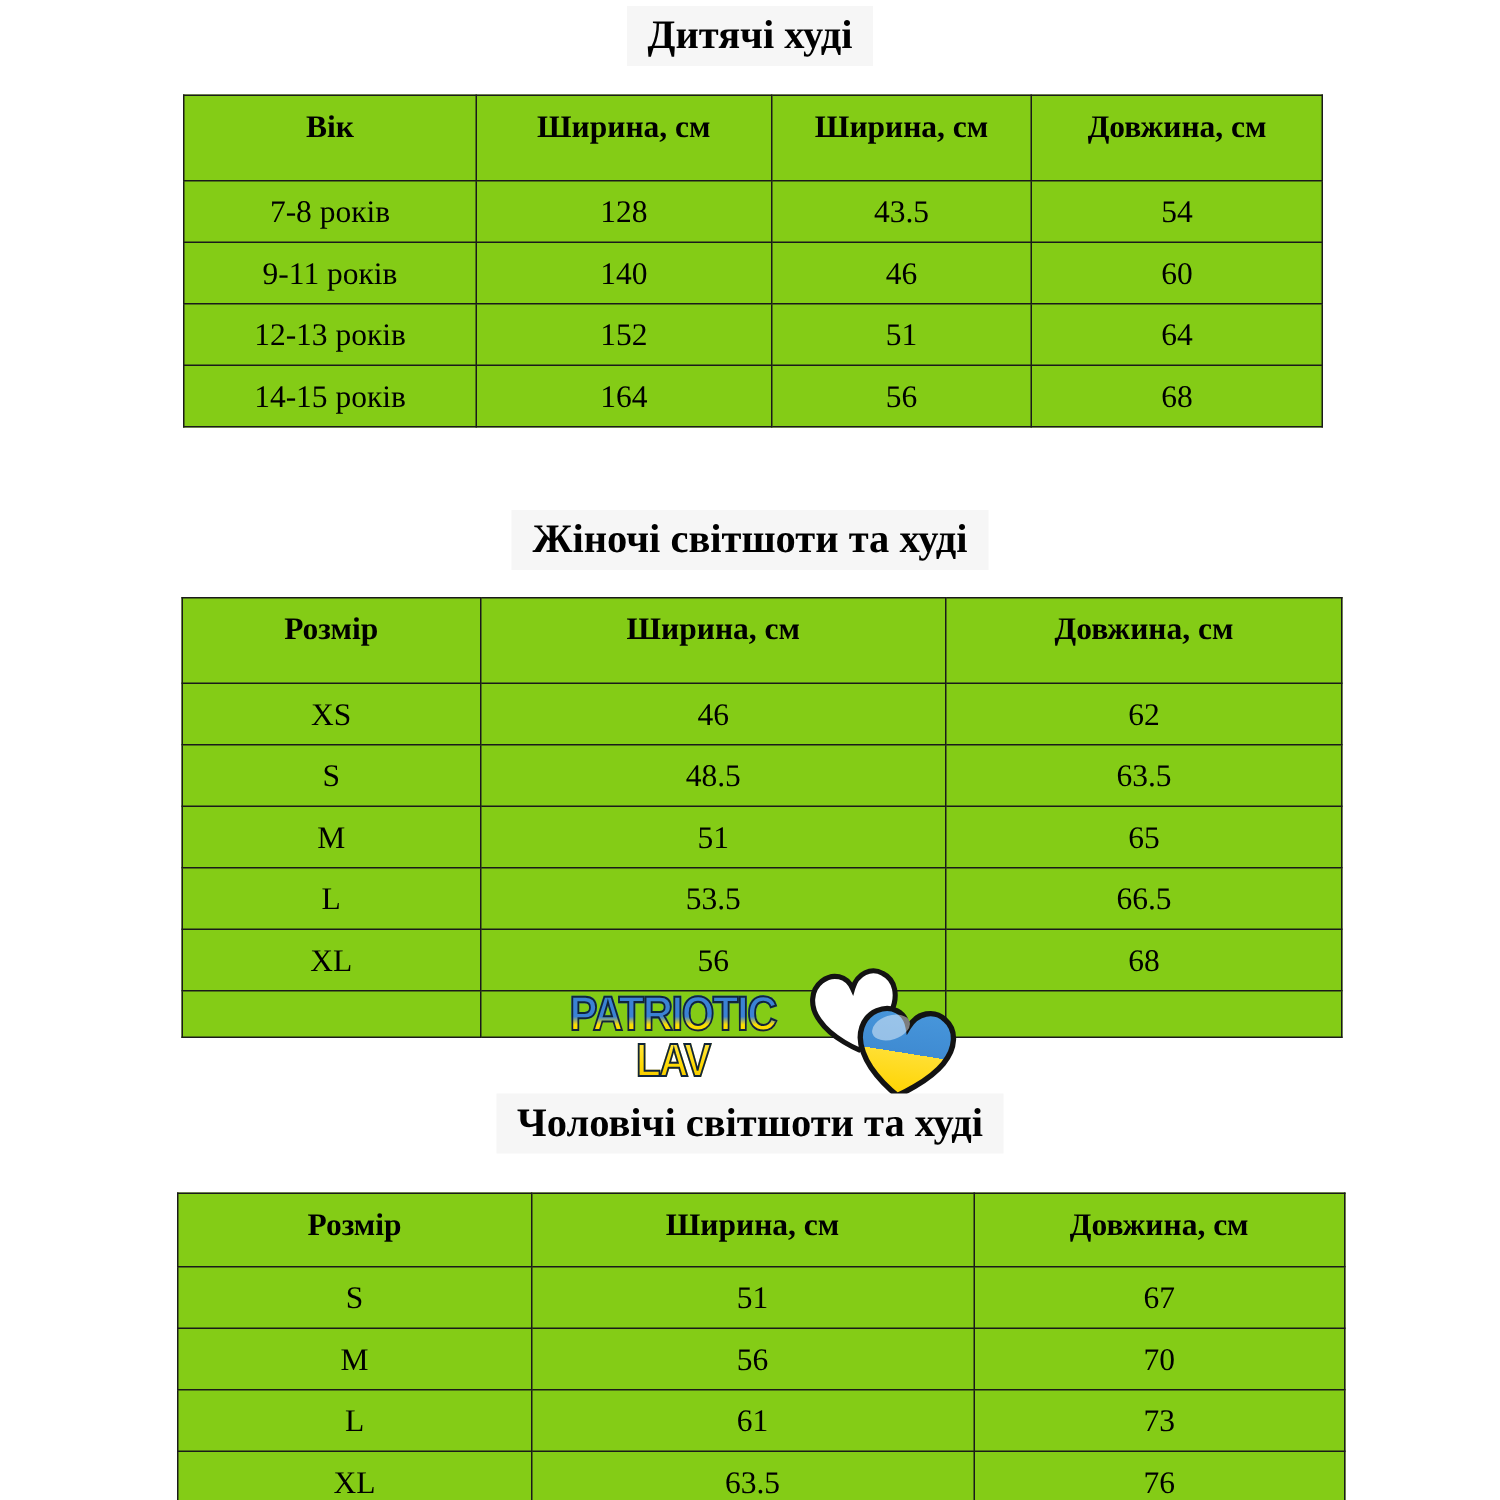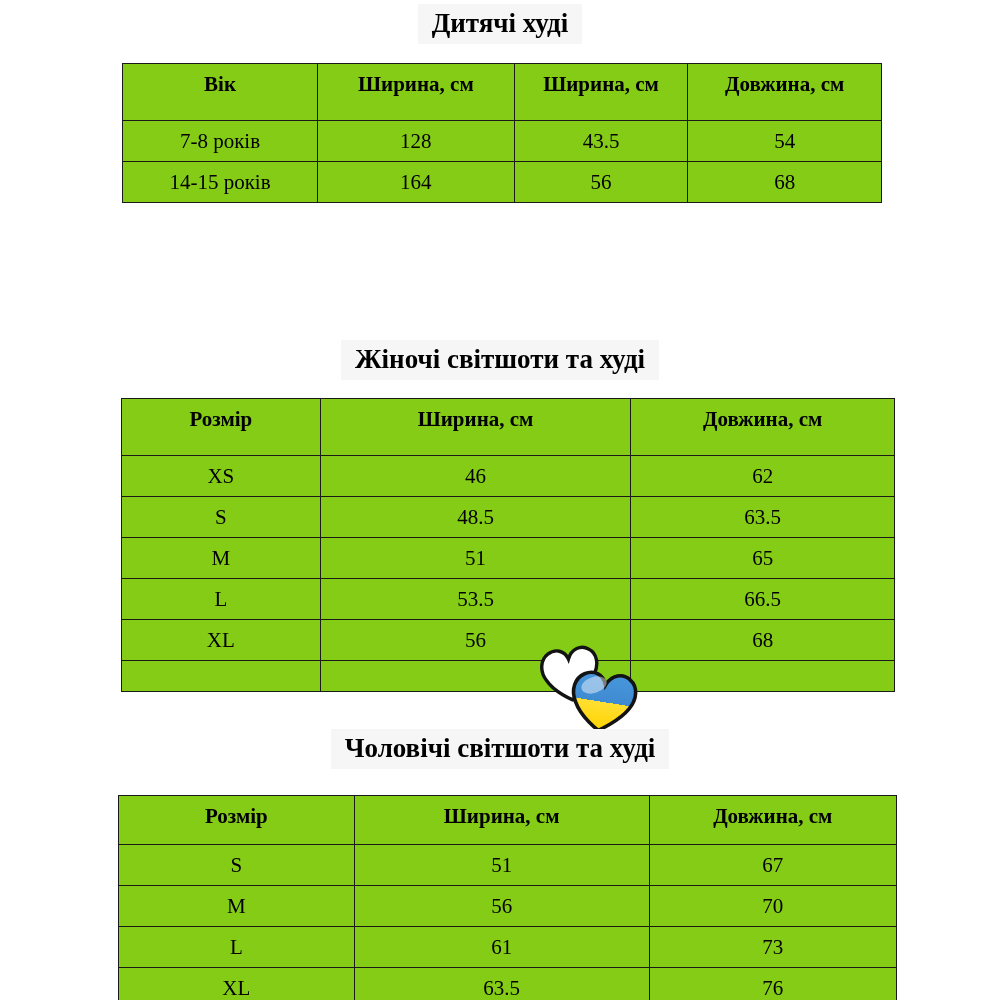--- a/index.html
+++ b/index.html
@@ -134,20 +134,32 @@
       </tr>
     </thead>
   <tbody>
       <tr>
         <td>7-8 років</td>
         <td>128</td>
         <td>43.5</td>
         <td>54</td>
       </tr>
       <tr>
+        <td>9-11 років</td>
+        <td>140</td>
+        <td>46</td>
+        <td>60</td>
+      </tr>
+      <tr>
+        <td>12-13 років</td>
+        <td>152</td>
+        <td>51</td>
+        <td>64</td>
+      </tr>
+      <tr>
         <td>14-15 років</td>
         <td>164</td>
         <td>56</td>
         <td>68</td>
       </tr>
     </tbody>
 </table>
 
 <div class="page-title" id="title-women">
   <span class="hl">Жіночі світшоти та худі</span>
@@ -193,20 +205,24 @@
       </tr>
       <tr class="empty-row">
         <td>&nbsp;</td>
         <td>&nbsp;</td>
         <td>&nbsp;</td>
       </tr>
     </tbody>
 </table>
 
 <div id="logo">
+  <div class="logo-words">
+    <div class="logo-word line1">PATRIOTIC</div>
+    <div class="logo-word line2">LAV</div>
+  </div>
   <svg class="logo-hearts" width="130" height="100" viewBox="0 0 130 100" aria-hidden="true">
     <defs>
       <linearGradient id="ukrflag" x1="0" y1="0" x2="0" y2="1">
         <stop offset="0%" stop-color="#4796db"></stop>
         <stop offset="50%" stop-color="#3f8bd2"></stop>
         <stop offset="50%" stop-color="#ffdf33"></stop>
         <stop offset="100%" stop-color="#ffd400"></stop>
       </linearGradient>
     </defs>
 

